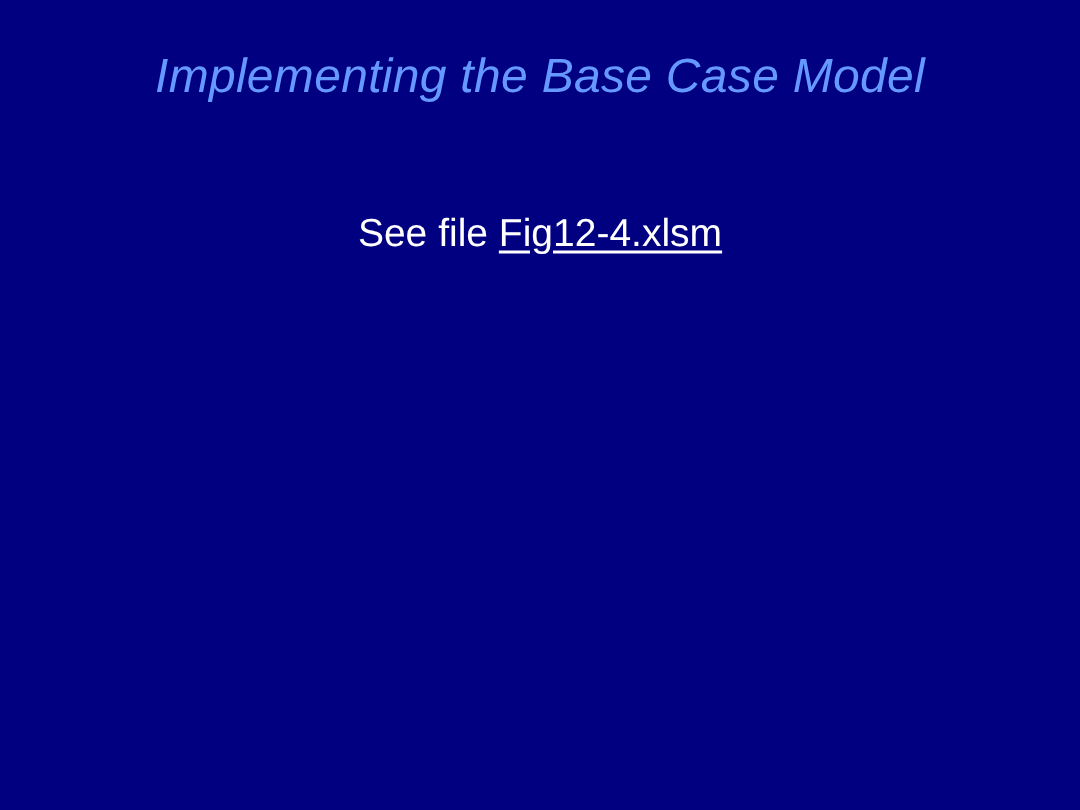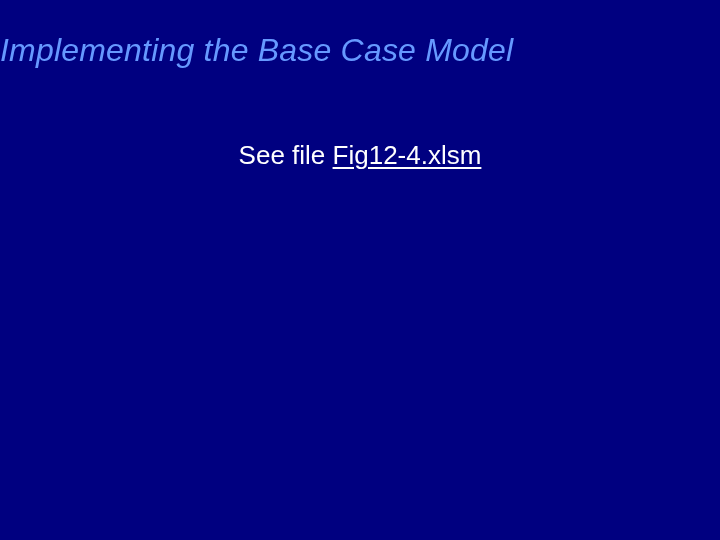--- a/index.html
+++ b/index.html
@@ -7,21 +7,21 @@
     body {
       background: #000080;
       font-family: Arial, Helvetica, sans-serif;
       position: relative;
     }
     .title {
       position: absolute;
       top: 32px;
       left: 0;
       right: 0;
-      text-align: left;
+      text-align: center;
       color: #6699FF;
       font-style: italic;
       font-size: 32px;
       letter-spacing: 0.2px;
     }
     .body-line {
       position: absolute;
       top: 140px;
       left: 0;
       right: 0;

